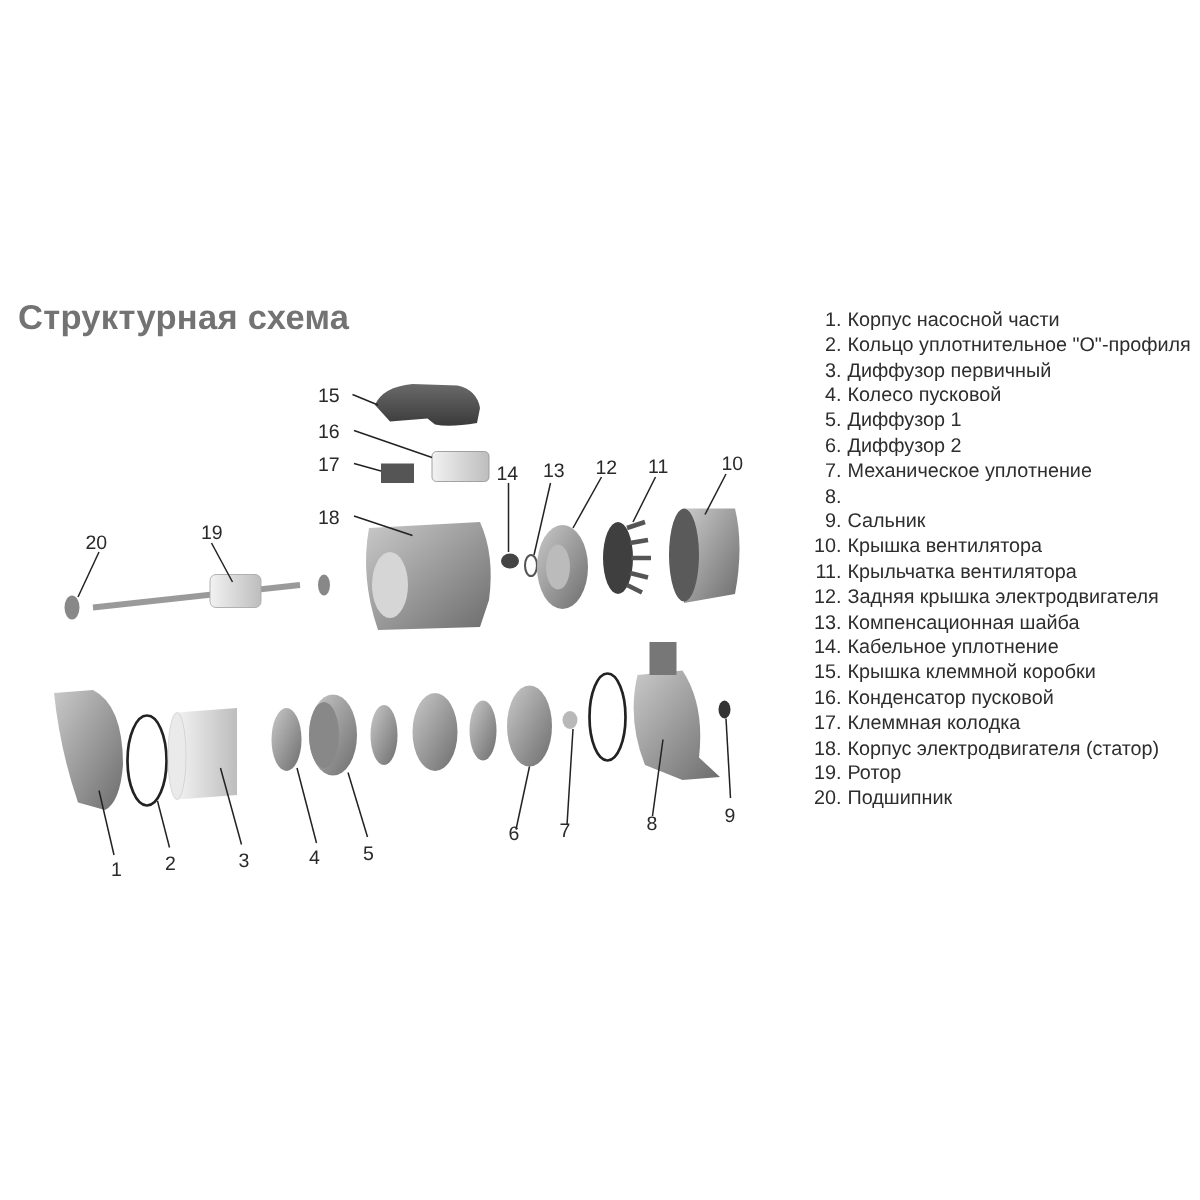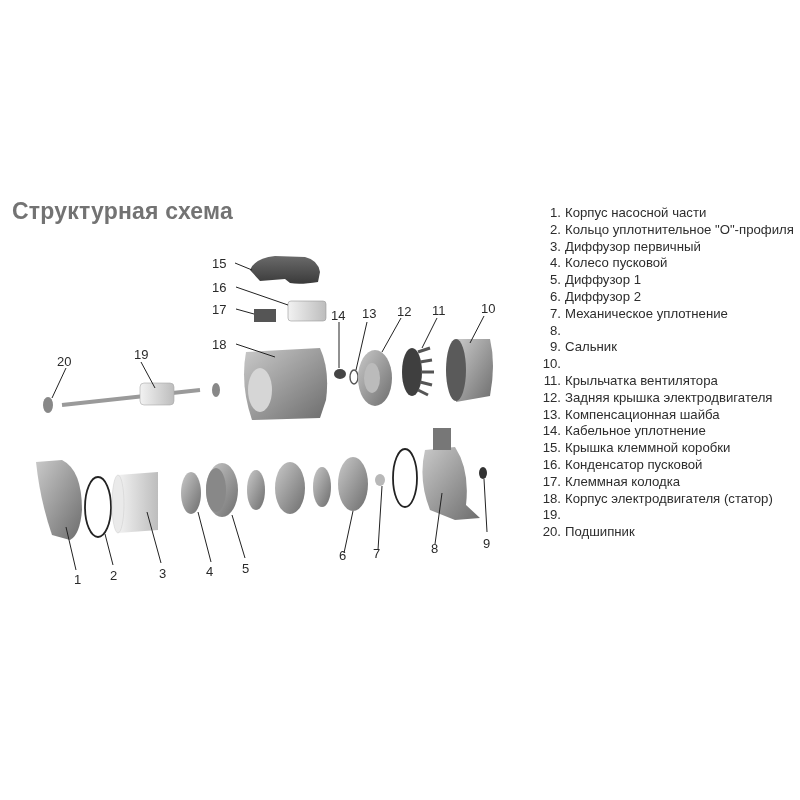--- a/index.html
+++ b/index.html
@@ -204,20 +204,21 @@
     </div>
   <div class="item">
       <span class="num">8.</span>
     </div>
   <div class="item">
       <span class="num">9.</span>
       <span class="txt">Сальник</span>
     </div>
   <div class="item">
       <span class="num">10.</span>
+      <span class="txt">Крышка вентилятора</span>
     </div>
   <div class="item">
       <span class="num">11.</span>
       <span class="txt">Крыльчатка вентилятора</span>
     </div>
   <div class="item">
       <span class="num">12.</span>
       <span class="txt">Задняя крышка электродвигателя</span>
     </div>
   <div class="item">
@@ -239,18 +240,19 @@
   <div class="item">
       <span class="num">17.</span>
       <span class="txt">Клеммная колодка</span>
     </div>
   <div class="item">
       <span class="num">18.</span>
       <span class="txt">Корпус электродвигателя (статор)</span>
     </div>
   <div class="item">
       <span class="num">19.</span>
+      <span class="txt">Ротор</span>
     </div>
   <div class="item">
       <span class="num">20.</span>
       <span class="txt">Подшипник</span>
     </div>
 </div>
 
 </body></html>

